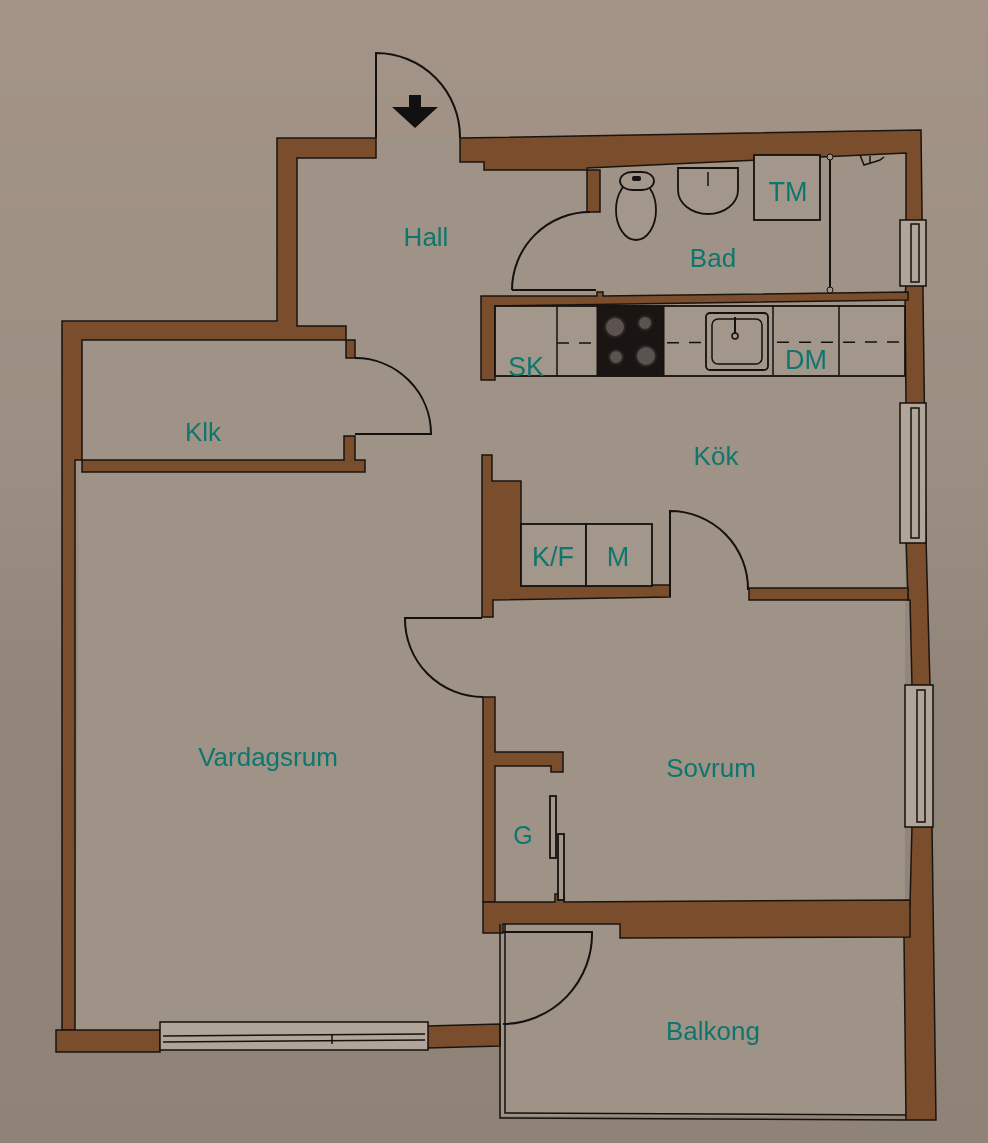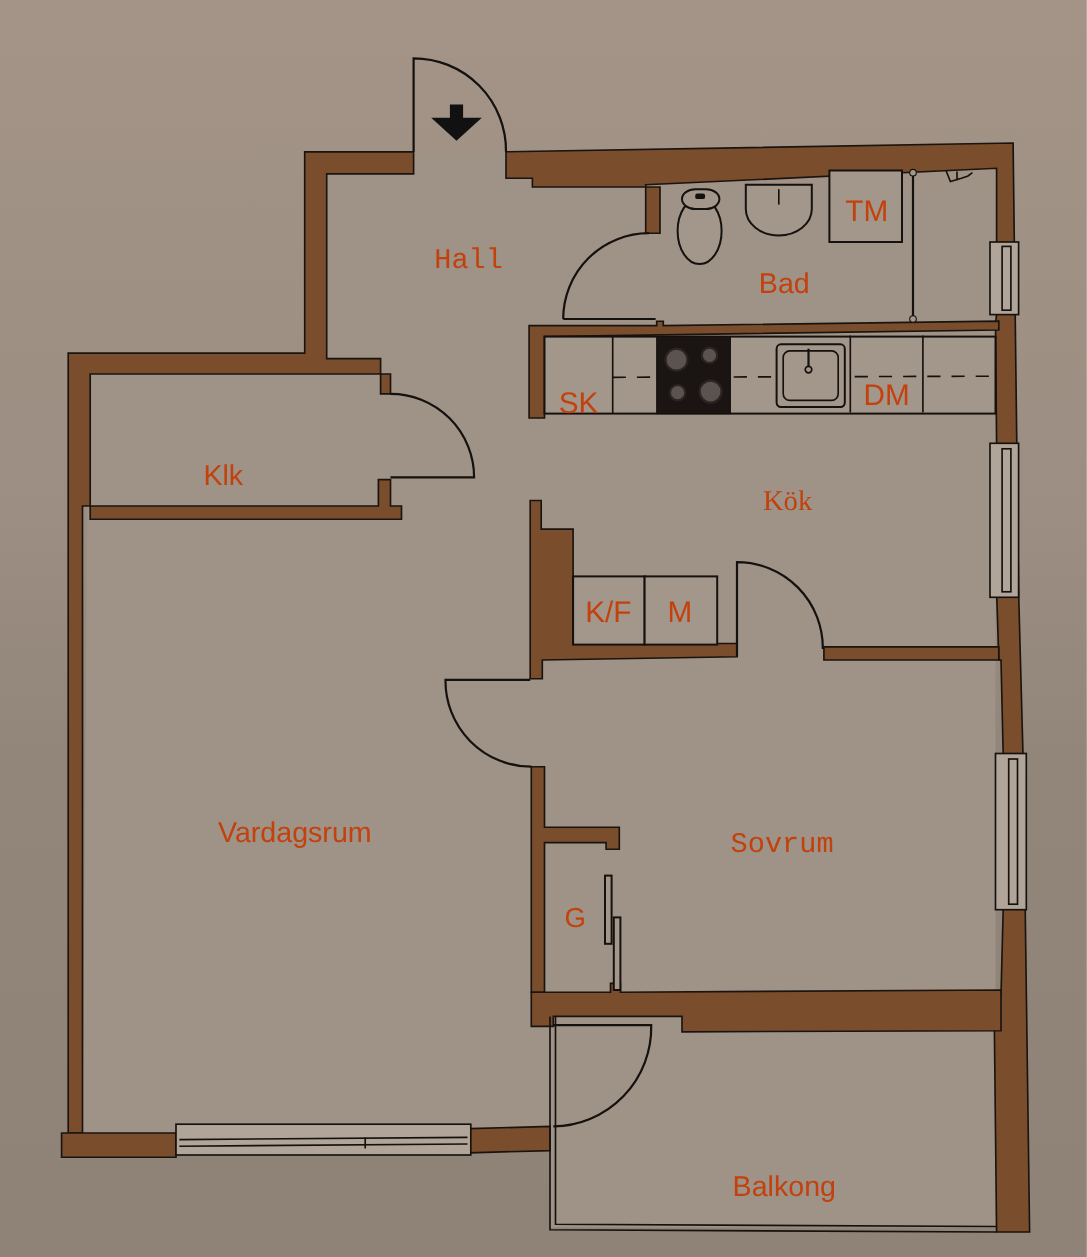--- a/index.html
+++ b/index.html
@@ -9,21 +9,21 @@
     font-family: "Liberation Sans", sans-serif;
   }
   #plan { position: absolute; left: 0; top: 0; width: 988px; height: 1143px; }
   .wall { fill: #7a4e2c; stroke: #1a1410; stroke-width: 1.5; stroke-linejoin: miter; }
   .floor { fill: #9f9286; }
   .line { fill: none; stroke: #15110e; stroke-width: 2; }
   .thin { fill: none; stroke: #15110e; stroke-width: 1.5; }
   .fixture { fill: #a3968a; stroke: #15110e; stroke-width: 1.8; }
   .win { fill: #b0a598; stroke: #15110e; stroke-width: 1.5; }
   .label-layer { position: absolute; left: 0; top: 0; width: 988px; height: 1143px; pointer-events: none; }
-  .lbl { position: absolute; transform: translate(-50%, -50%); color: #c2410c; white-space: nowrap;
+  .lbl { position: absolute; transform: translate(-50%, -50%); color: #0f766e; white-space: nowrap;
          font-family: "Liberation Sans", sans-serif; }
   .lbl.room { font-size: 26px; }
   .lbl.fix { font-size: 27px; }
   .lbl.small { font-size: 25px; }
 </style>
 </head>
 <body>
 
 <svg id="plan" viewBox="0 0 988 1143" xmlns="http://www.w3.org/2000/svg">
 
@@ -167,27 +167,27 @@
     <rect class="fixture" x="586" y="524" width="66" height="62"></rect>
   </g>
 
   <g>
     <path d="M409,95 L421,95 L421,107 L438,107 L415,128 L392,107 L409,107 Z" fill="#111"></path>
   </g>
 </svg>
 
 <div class="label-layer">
 
-  <div class="lbl room" style="left:426px;top:237px;font-family:Liberation Mono, monospace;">Hall</div>
+  <div class="lbl room" style="left:426px;top:237px;">Hall</div>
   <div class="lbl room" style="left:713px;top:258px;">Bad</div>
   <div class="lbl room" style="left:203px;top:408px;margin-top:24px;">Klk</div>
-  <div class="lbl room" style="left:716px;top:456px;font-family:Liberation Serif, serif;">Kök</div>
+  <div class="lbl room" style="left:716px;top:456px;">Kök</div>
   <div class="lbl room" style="left:268px;top:757px;">Vardagsrum</div>
-  <div class="lbl room" style="left:711px;top:768px;font-family:Liberation Mono, monospace;">Sovrum</div>
-  <div class="lbl room" style="left:713px;top:1031px;margin-top:48px;">Balkong</div>
+  <div class="lbl room" style="left:711px;top:768px;">Sovrum</div>
+  <div class="lbl room" style="left:713px;top:1031px;">Balkong</div>
 
   <div class="lbl fix" style="left:788px;top:192px;">TM</div>
   <div class="lbl fix" style="left:526px;top:347px;margin-top:20px;">SK</div>
   <div class="lbl fix" style="left:806px;top:360px;">DM</div>
   <div class="lbl fix" style="left:553px;top:557px;">K/F</div>
   <div class="lbl fix" style="left:618px;top:557px;">M</div>
   <div class="lbl small" style="left:523px;top:835px;">G</div>
 </div>
 
 </body></html>

